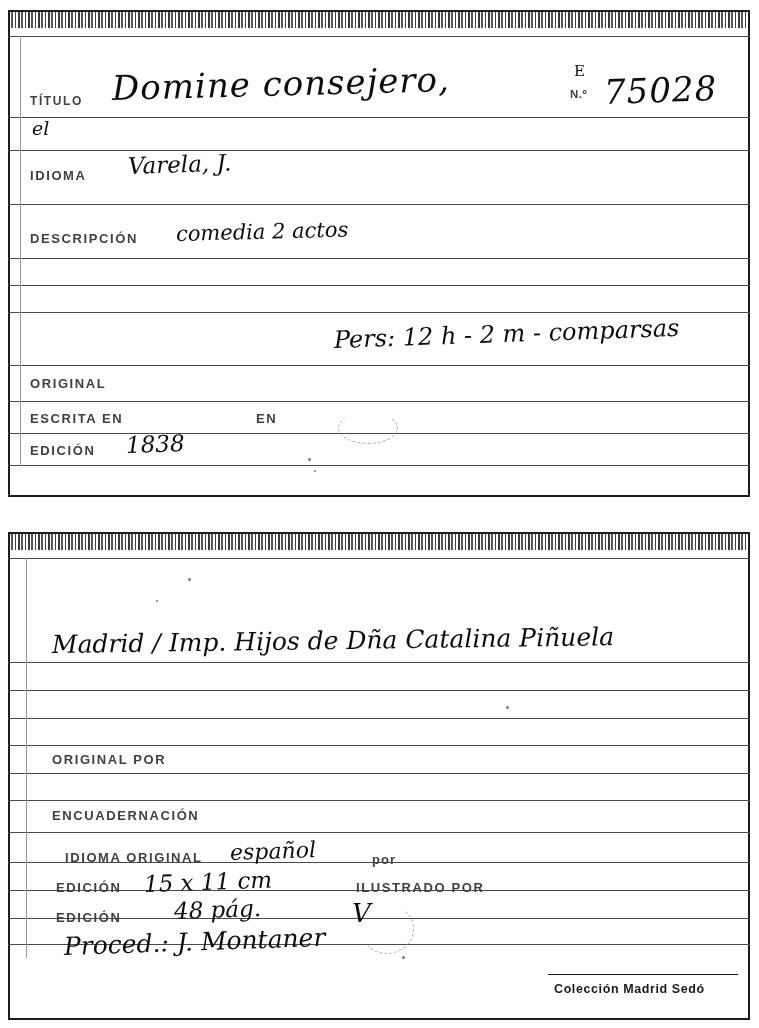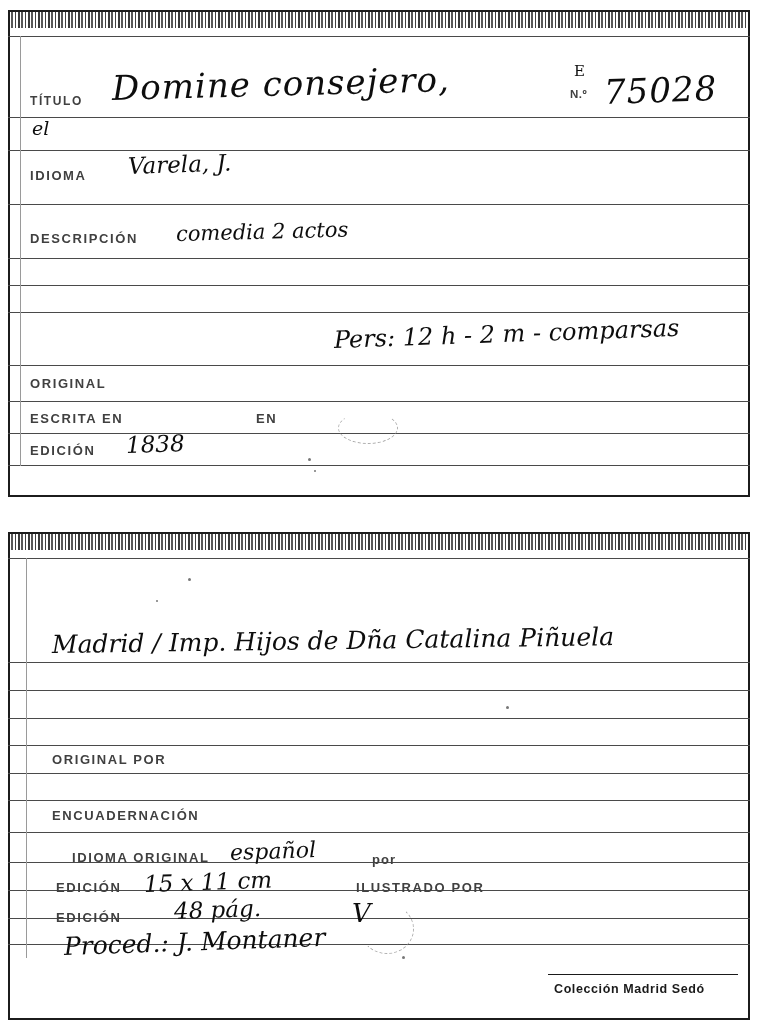--- a/index.html
+++ b/index.html
@@ -213,21 +213,21 @@
 
 
     <span class="hand med" style="left:44px; top:98px; font-size:25px; transform:rotate(-0.8deg);">Madrid / Imp. Hijos de Dña Catalina Piñuela</span>
 
     <span class="label" style="left:44px; top:220px;">ORIGINAL POR</span>
     <span class="hand sm" style="left:216px; top:216px;"></span>
 
     <span class="label" style="left:44px; top:276px;">ENCUADERNACIÓN</span>
     <span class="hand sm" style="left:244px; top:283px;"></span>
 
-    <span class="label" style="left:44px; top:318px;padding-left:20px;">IDIOMA ORIGINAL</span>
+    <span class="label" style="left:37px; top:318px;padding-left:20px;">IDIOMA ORIGINAL</span>
     <span class="hand sm" style="left:222px; top:308px; font-size:22px; transform:rotate(-2deg);">español</span>
     <span class="label" style="left:336px; top:320px; letter-spacing:1px;margin-left:28px;">por</span>
     <span class="hand sm" style="left:376px; top:316px;"></span>
 
     <span class="label" style="left:48px; top:348px;">EDICIÓN</span>
     <span class="hand med" style="left:136px; top:339px; font-size:23px; transform:rotate(-2deg);">15 x 11 cm</span>
     <span class="label" style="left:348px; top:348px;">ILUSTRADO POR</span>
     <span class="hand sm" style="left:520px; top:344px;"></span>
 
     <span class="label" style="left:48px; top:378px;">EDICIÓN</span>

